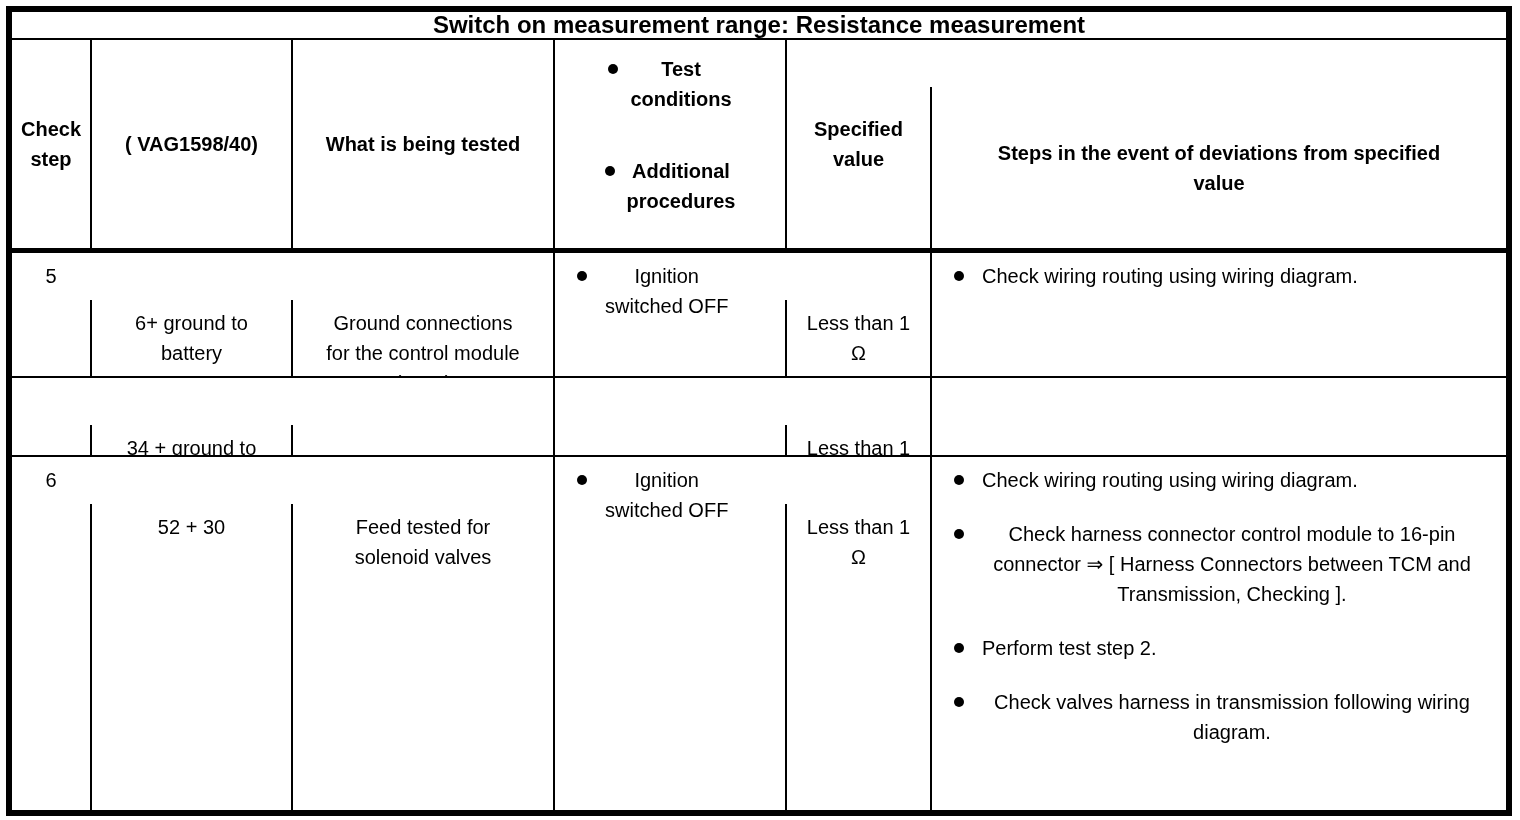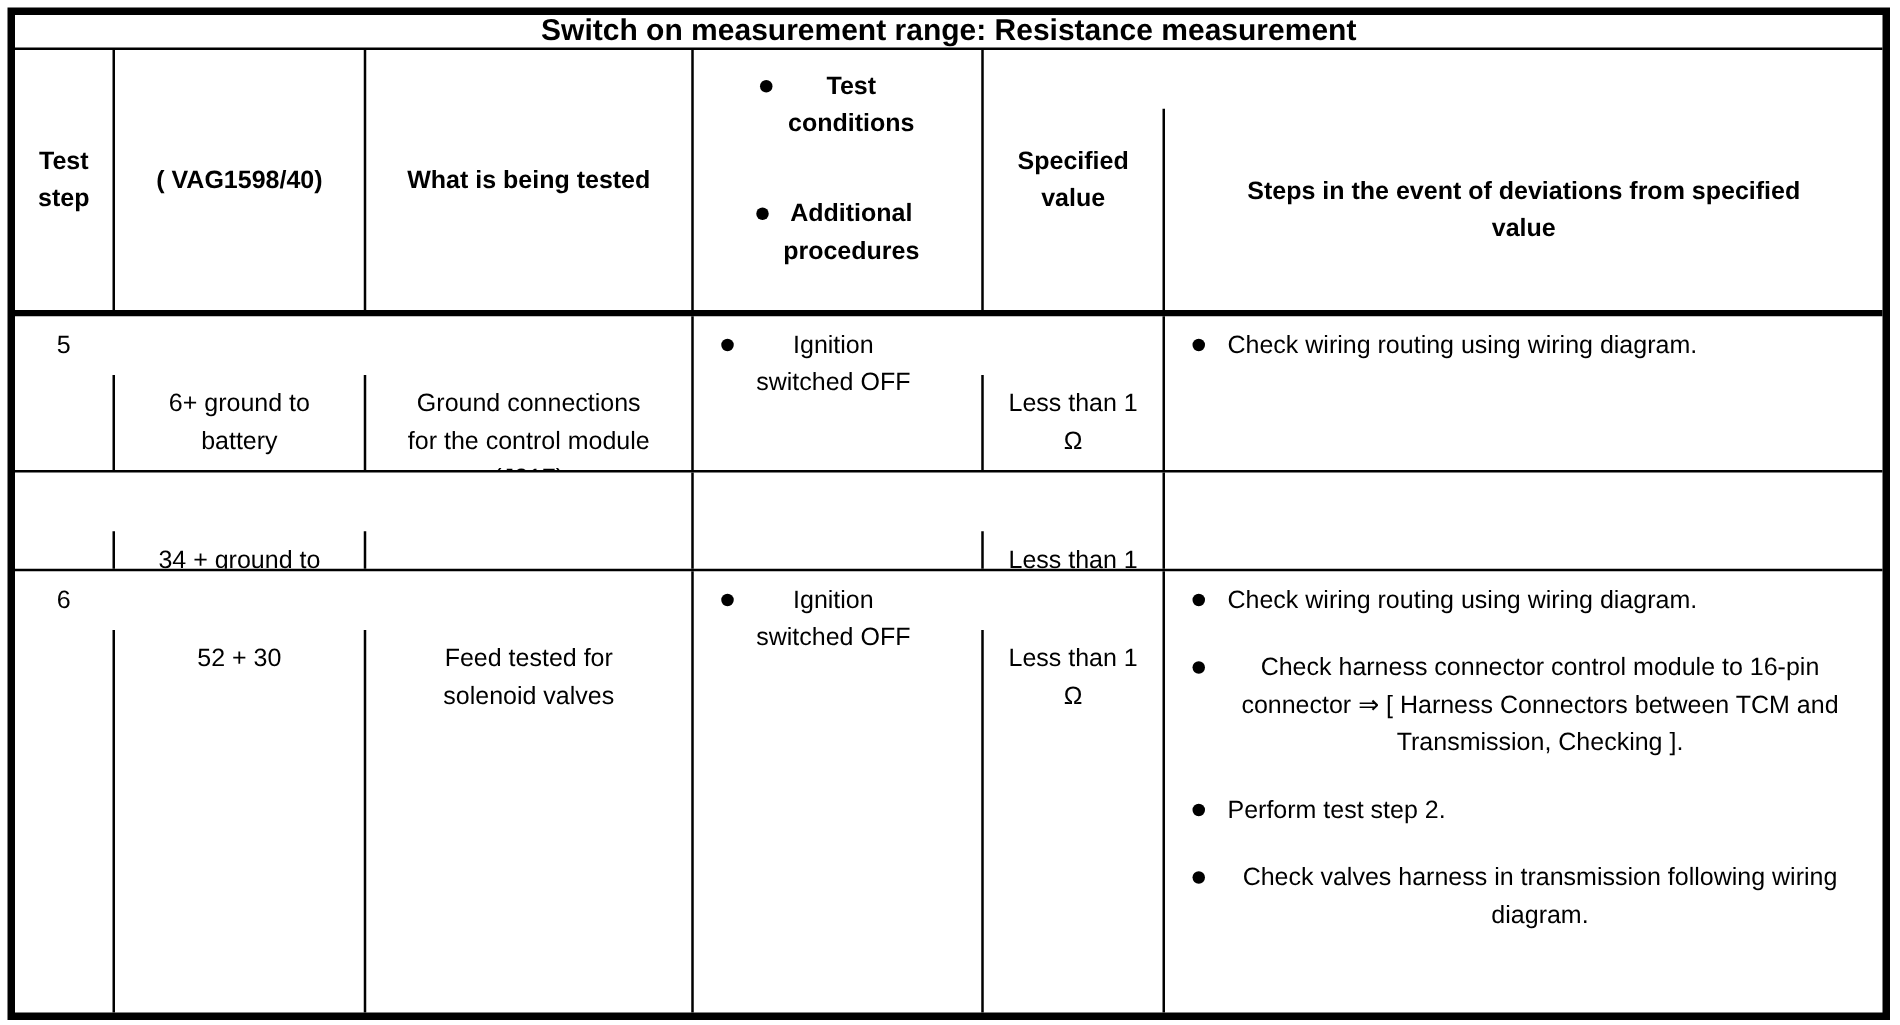--- a/index.html
+++ b/index.html
@@ -56,21 +56,21 @@
   li.hbi .bt{padding-right:0;text-align:center;}
 </style>
 </head>
 <body>
 
 <div class="sheet">
 
   <div class="trow">Switch on measurement range: Resistance measurement</div>
 
   <div class="cols hrow">
-    <div class="c hc">Test step</div>
+    <div class="c hc">Check step</div>
     <div class="c hc">( VAG1598/40)</div>
     <div class="c hc">What is being tested</div>
     <div class="c hc hc-bullets">
       <ul class="blist" style="gap:42px">
         <li class="hbi">
           <span class="dot"></span>
           <span class="bt">Test
 conditions</span>
         </li>
         <li class="hbi">

